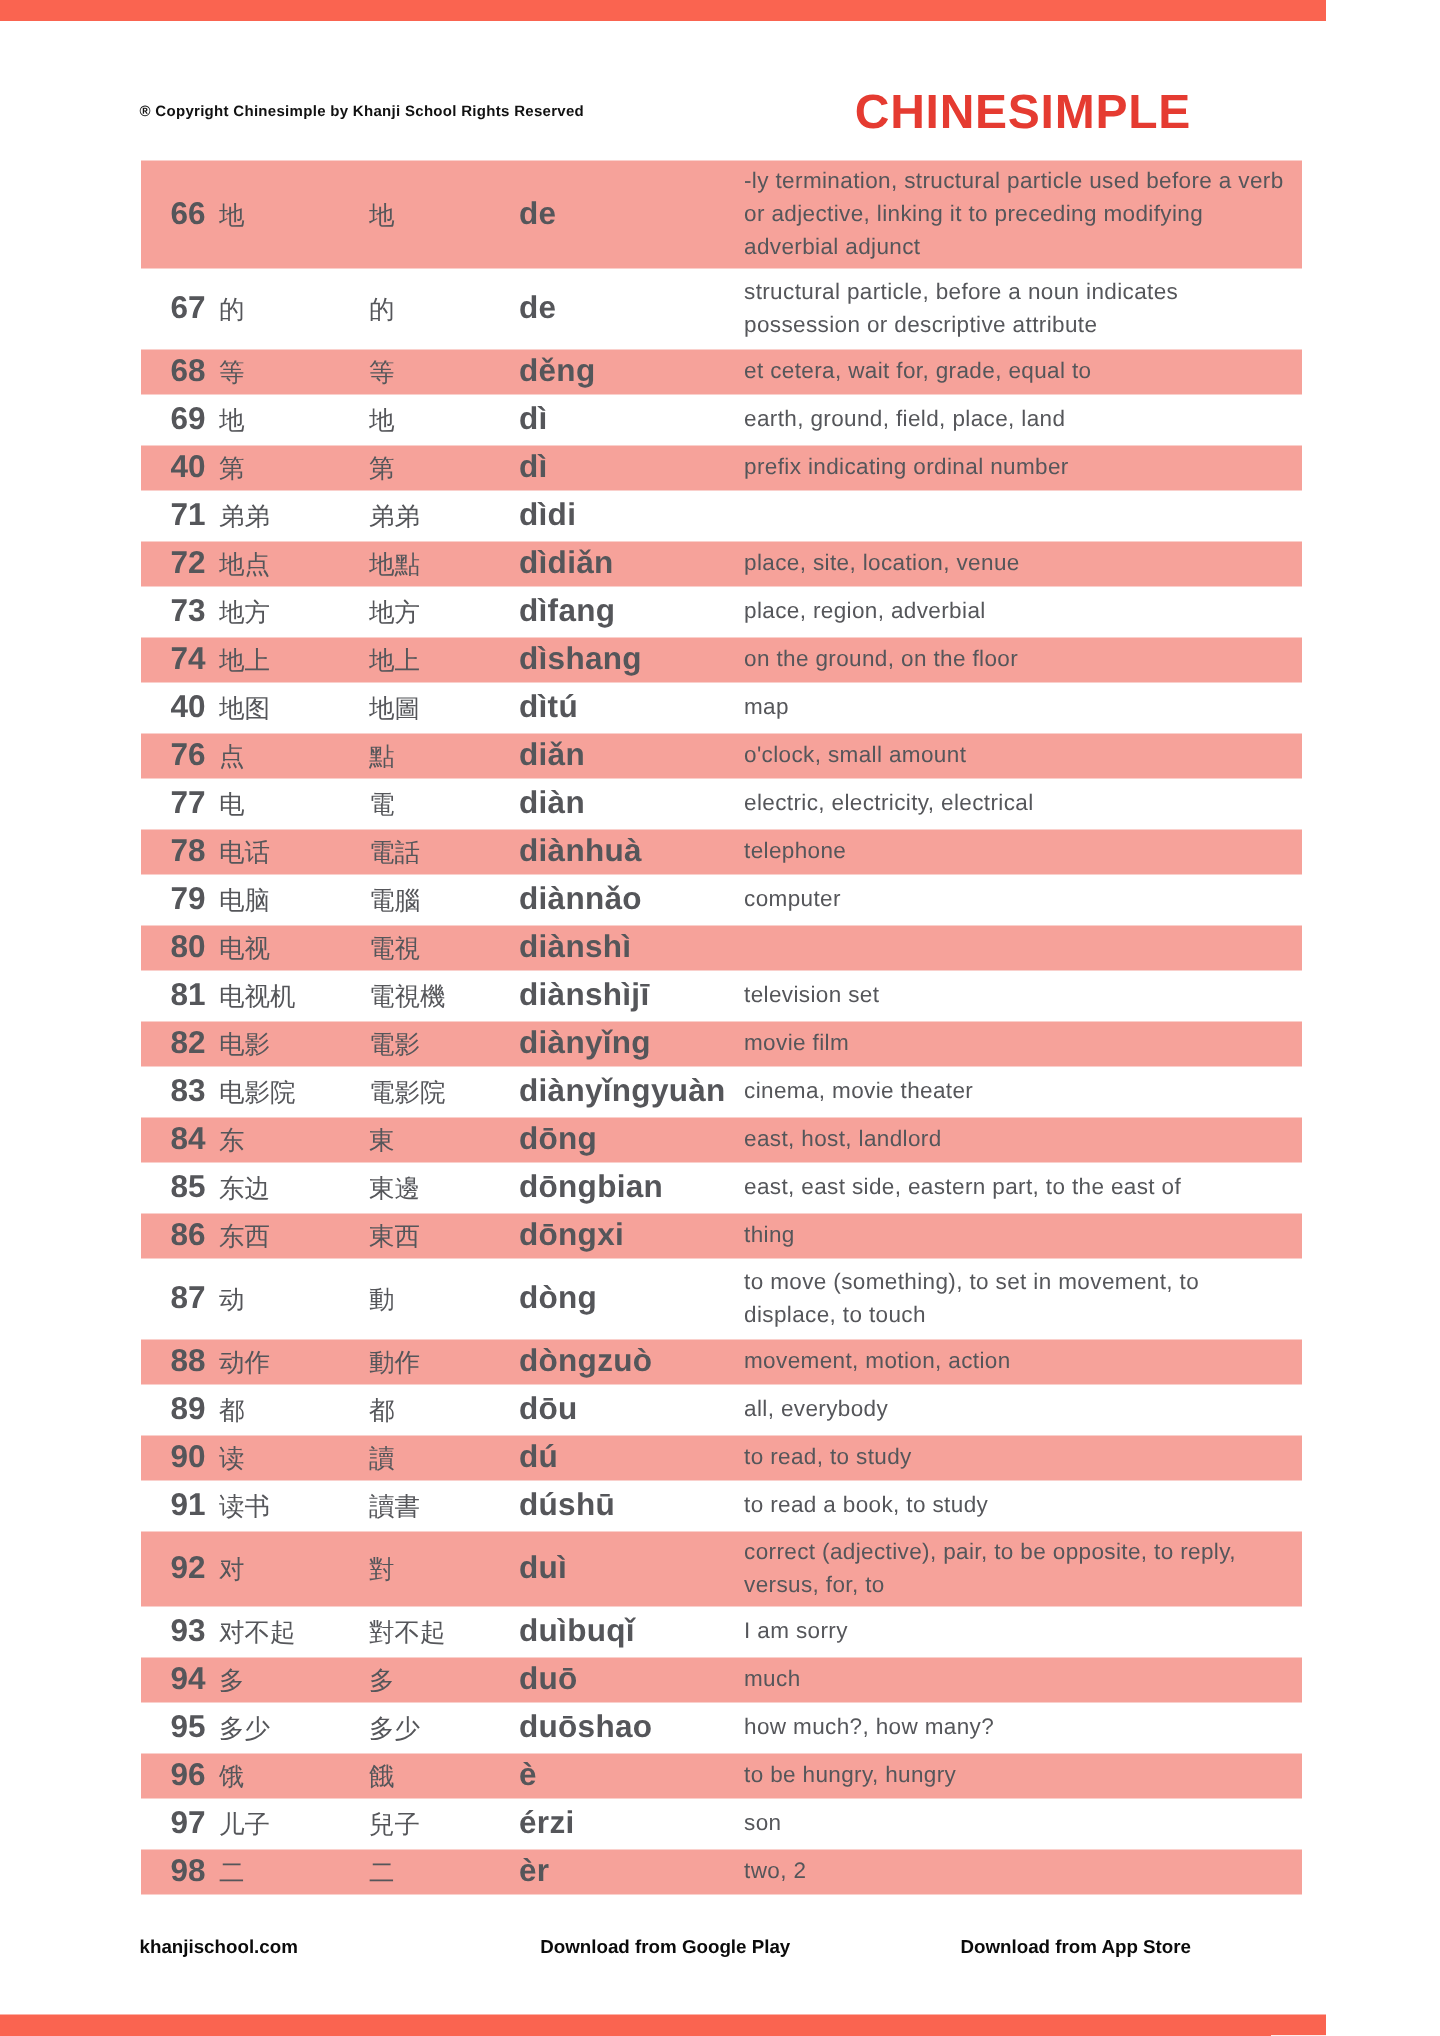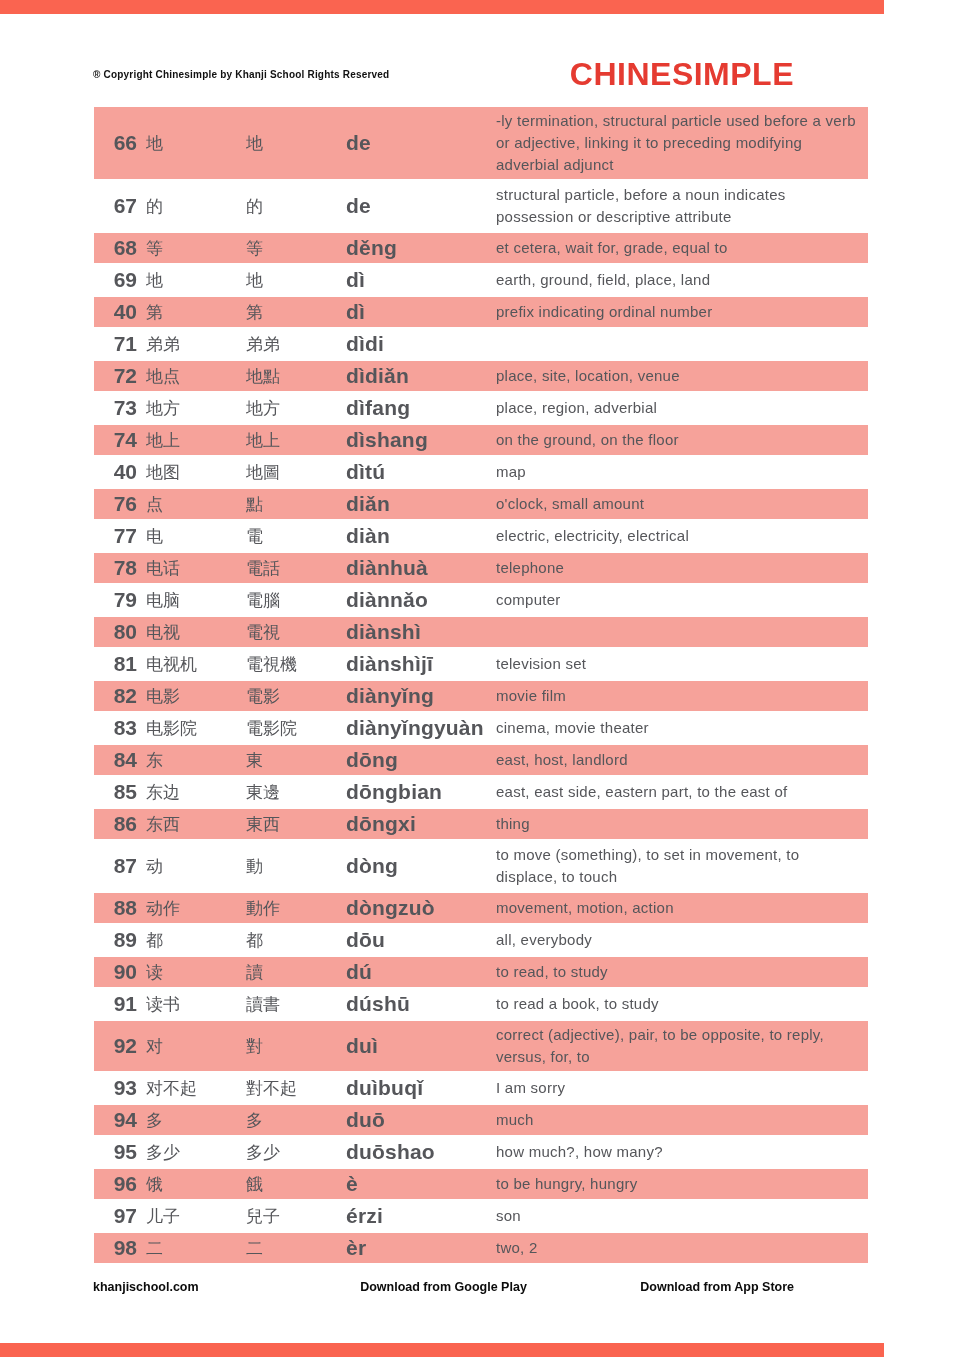--- a/index.html
+++ b/index.html
@@ -78,21 +78,21 @@
   .def {
     flex: 1;
     font-size: 15px;
     letter-spacing: 0.25px;
     line-height: 22px;
     padding: 3px 10px 3px 0;
   }
   .footer {
     display: flex;
     align-items: flex-end;
-    margin: 17px 90px 0 93px;
+    margin: 28px 90px 0 93px;
     color: #0b0b0b;
     font-weight: 700;
     font-size: 12.5px;
   }
   .f-left  { flex: 1;   text-align: left; }
   .f-mid   { flex: 1.2; text-align: center; }
   .f-right { flex: 1;   text-align: right; }
   .bottombar {
     position: absolute;
     left: 0; right: 0; bottom: 0;

